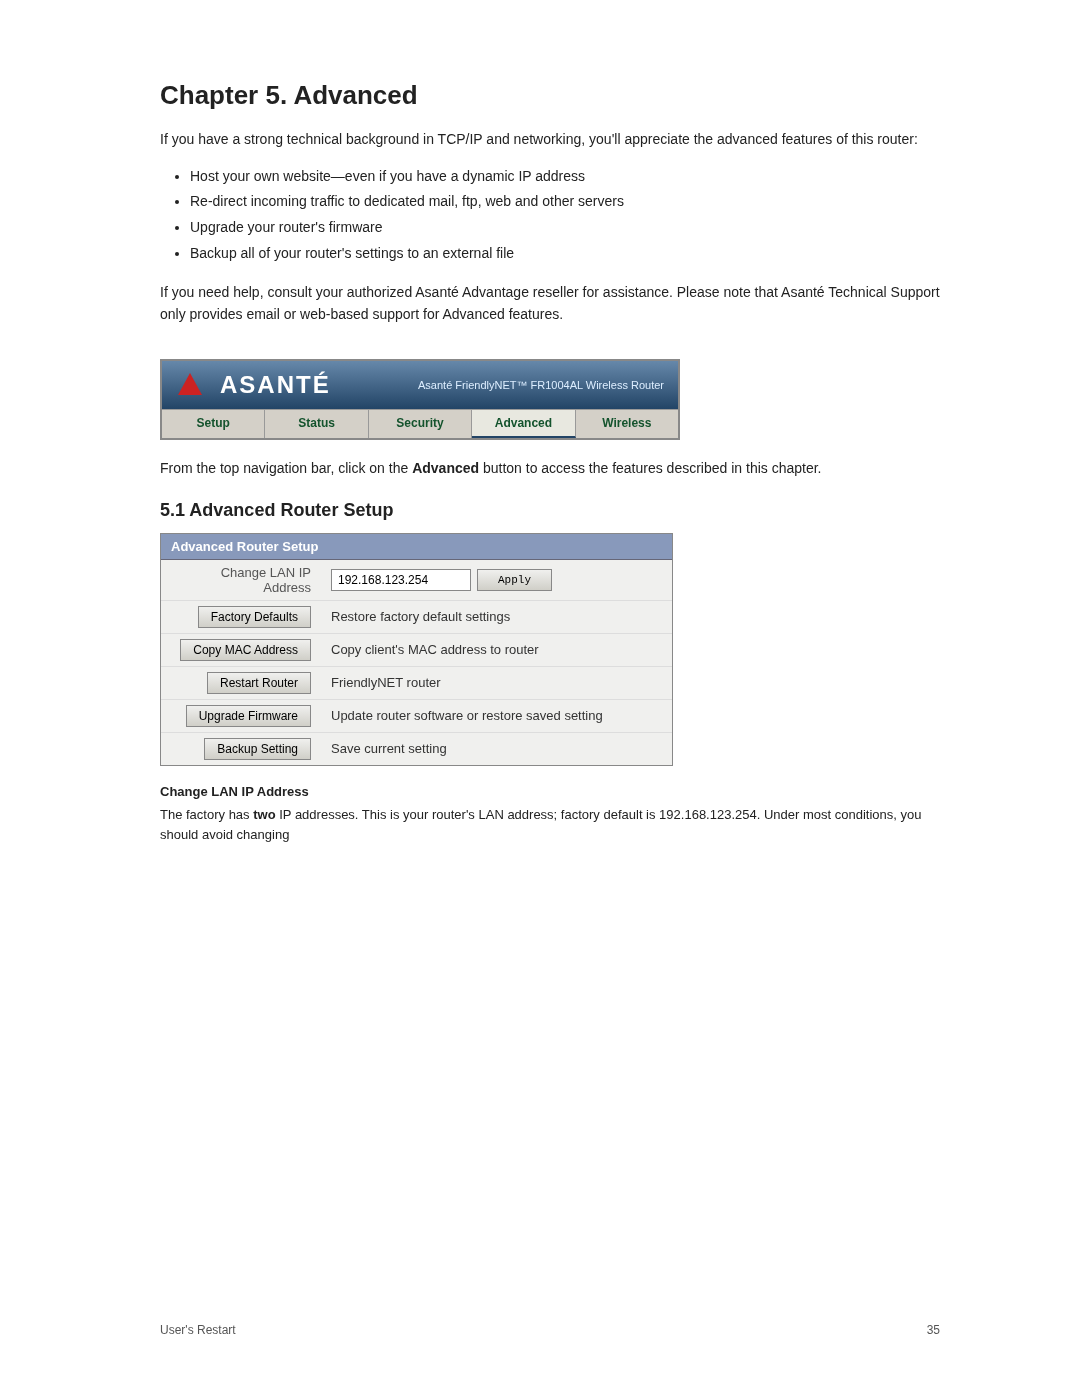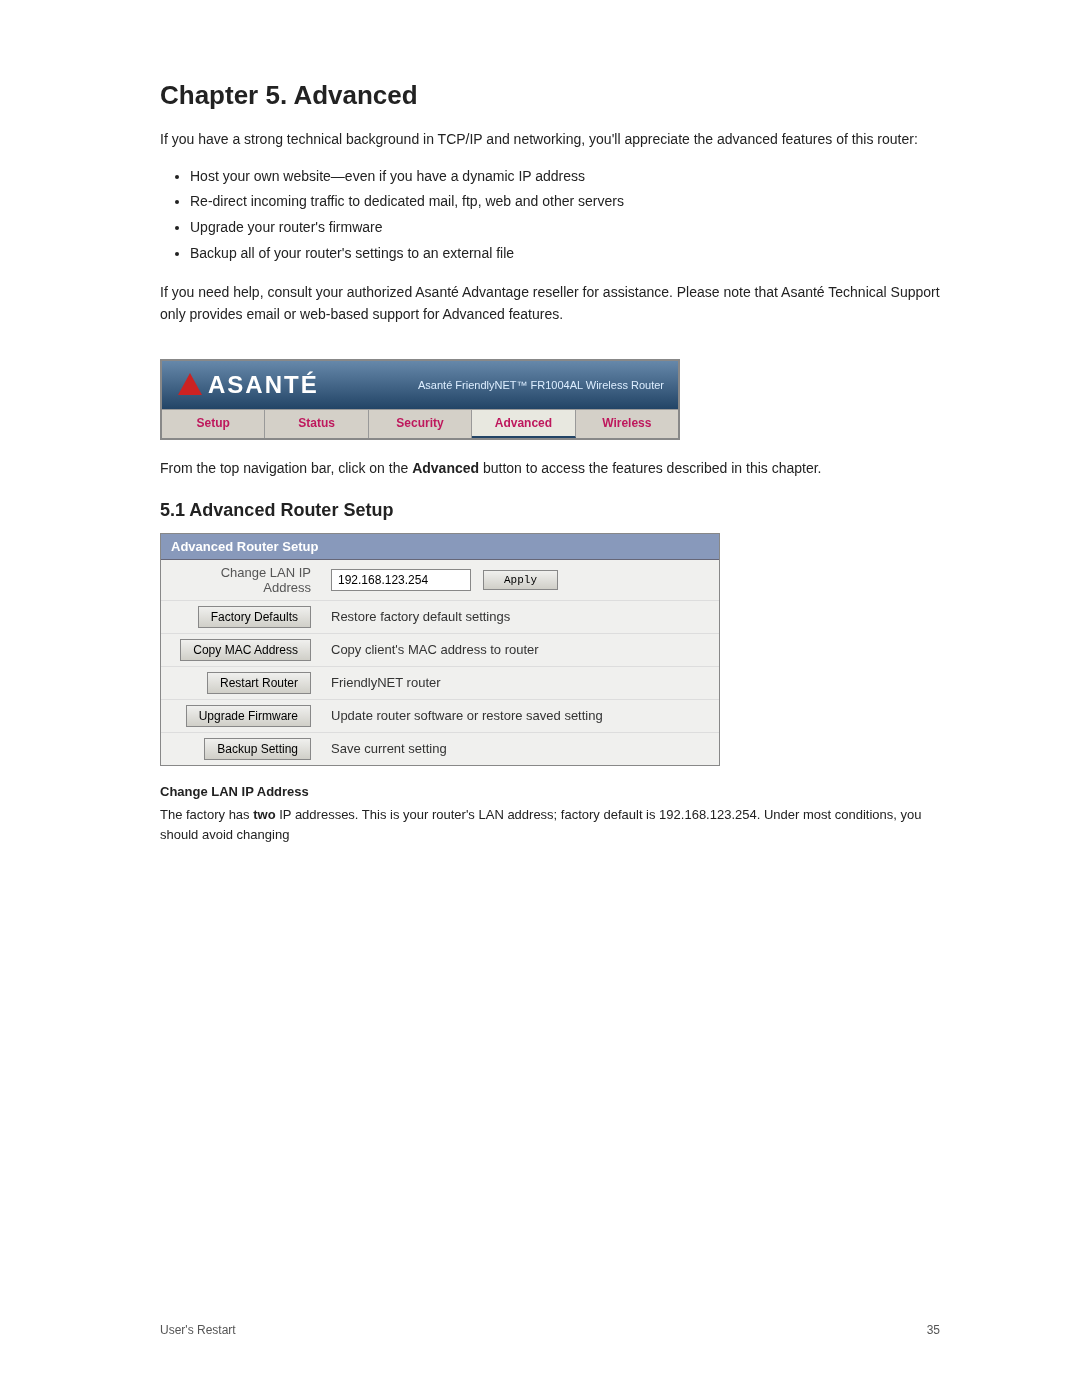--- a/index.html
+++ b/index.html
@@ -72,39 +72,39 @@
     }
     .nav-btn {
       flex: 1;
       padding: 6px 4px;
       text-align: center;
       font-size: 12px;
       font-weight: bold;
       border-right: 1px solid #999;
       cursor: pointer;
       background: #d4d0c8;
-      color: #be185d;
+      color: #14532d;
     }
     .nav-btn:last-child { border-right: none; }
     .nav-btn.active {
       background: #e8e8e0;
       border-bottom: 2px solid #224466;
     }
 
     
     h2 {
       font-size: 18px;
       font-weight: bold;
       margin: 20px 0 12px 0;
     }
 
     
     .setup-box {
       border: 1px solid #888;
-      width: 560px;
+      width: 513px;
       background: #f0f0ee;
       margin-bottom: 18px;
     }
     .setup-box-title {
       background: #8899bb;
       color: white;
       font-weight: bold;
       font-size: 13px;
       padding: 5px 10px;
       border-bottom: 1px solid #667;
@@ -150,22 +150,21 @@
     .apply-btn {
       background: linear-gradient(to bottom, #f0f0ee, #d0cfc8);
       border: 1px solid #888;
       padding: 3px 20px;
       font-size: 11px;
       cursor: pointer;
       font-family: Liberation Mono, monospace;
     }
     .input-apply-row {
       display: flex;
-      align-items: center;
-      gap: 12px;
+      gap: 6px;
     }
     .label-right {
       text-align: right;
       color: #555;
       font-size: 13px;
       padding-right: 8px;
     }
 
     
     .change-lan-section {
@@ -211,21 +210,21 @@
   <li>Re-direct incoming traffic to dedicated mail, ftp, web and other servers</li>
   <li>Upgrade your router's firmware</li>
   <li>Backup all of your router's settings to an external file</li>
 </ul>
 
 <p class="help-para">If you need help, consult your authorized Asanté Advantage reseller for assistance. Please note that Asanté Technical Support only provides email or web-based support for Advanced features.</p>
 
 <div class="router-ui">
   <div class="router-header">
     <div class="router-logo">
-      <div style="display:flex; align-items:center; gap:4px;">
+      <div style="display:flex; align-items:center; gap:16px;">
         <svg width="28" height="28" viewBox="0 0 28 28">
           <polygon points="14,2 26,24 2,24" fill="#cc2222"></polygon>
         </svg>
         <span class="logo-text">ASANTÉ</span>
       </div>
     </div>
     <div class="router-model">Asanté FriendlyNET™ FR1004AL Wireless Router</div>
   </div>
   <div class="router-nav">
     <div class="nav-btn">Setup</div>

